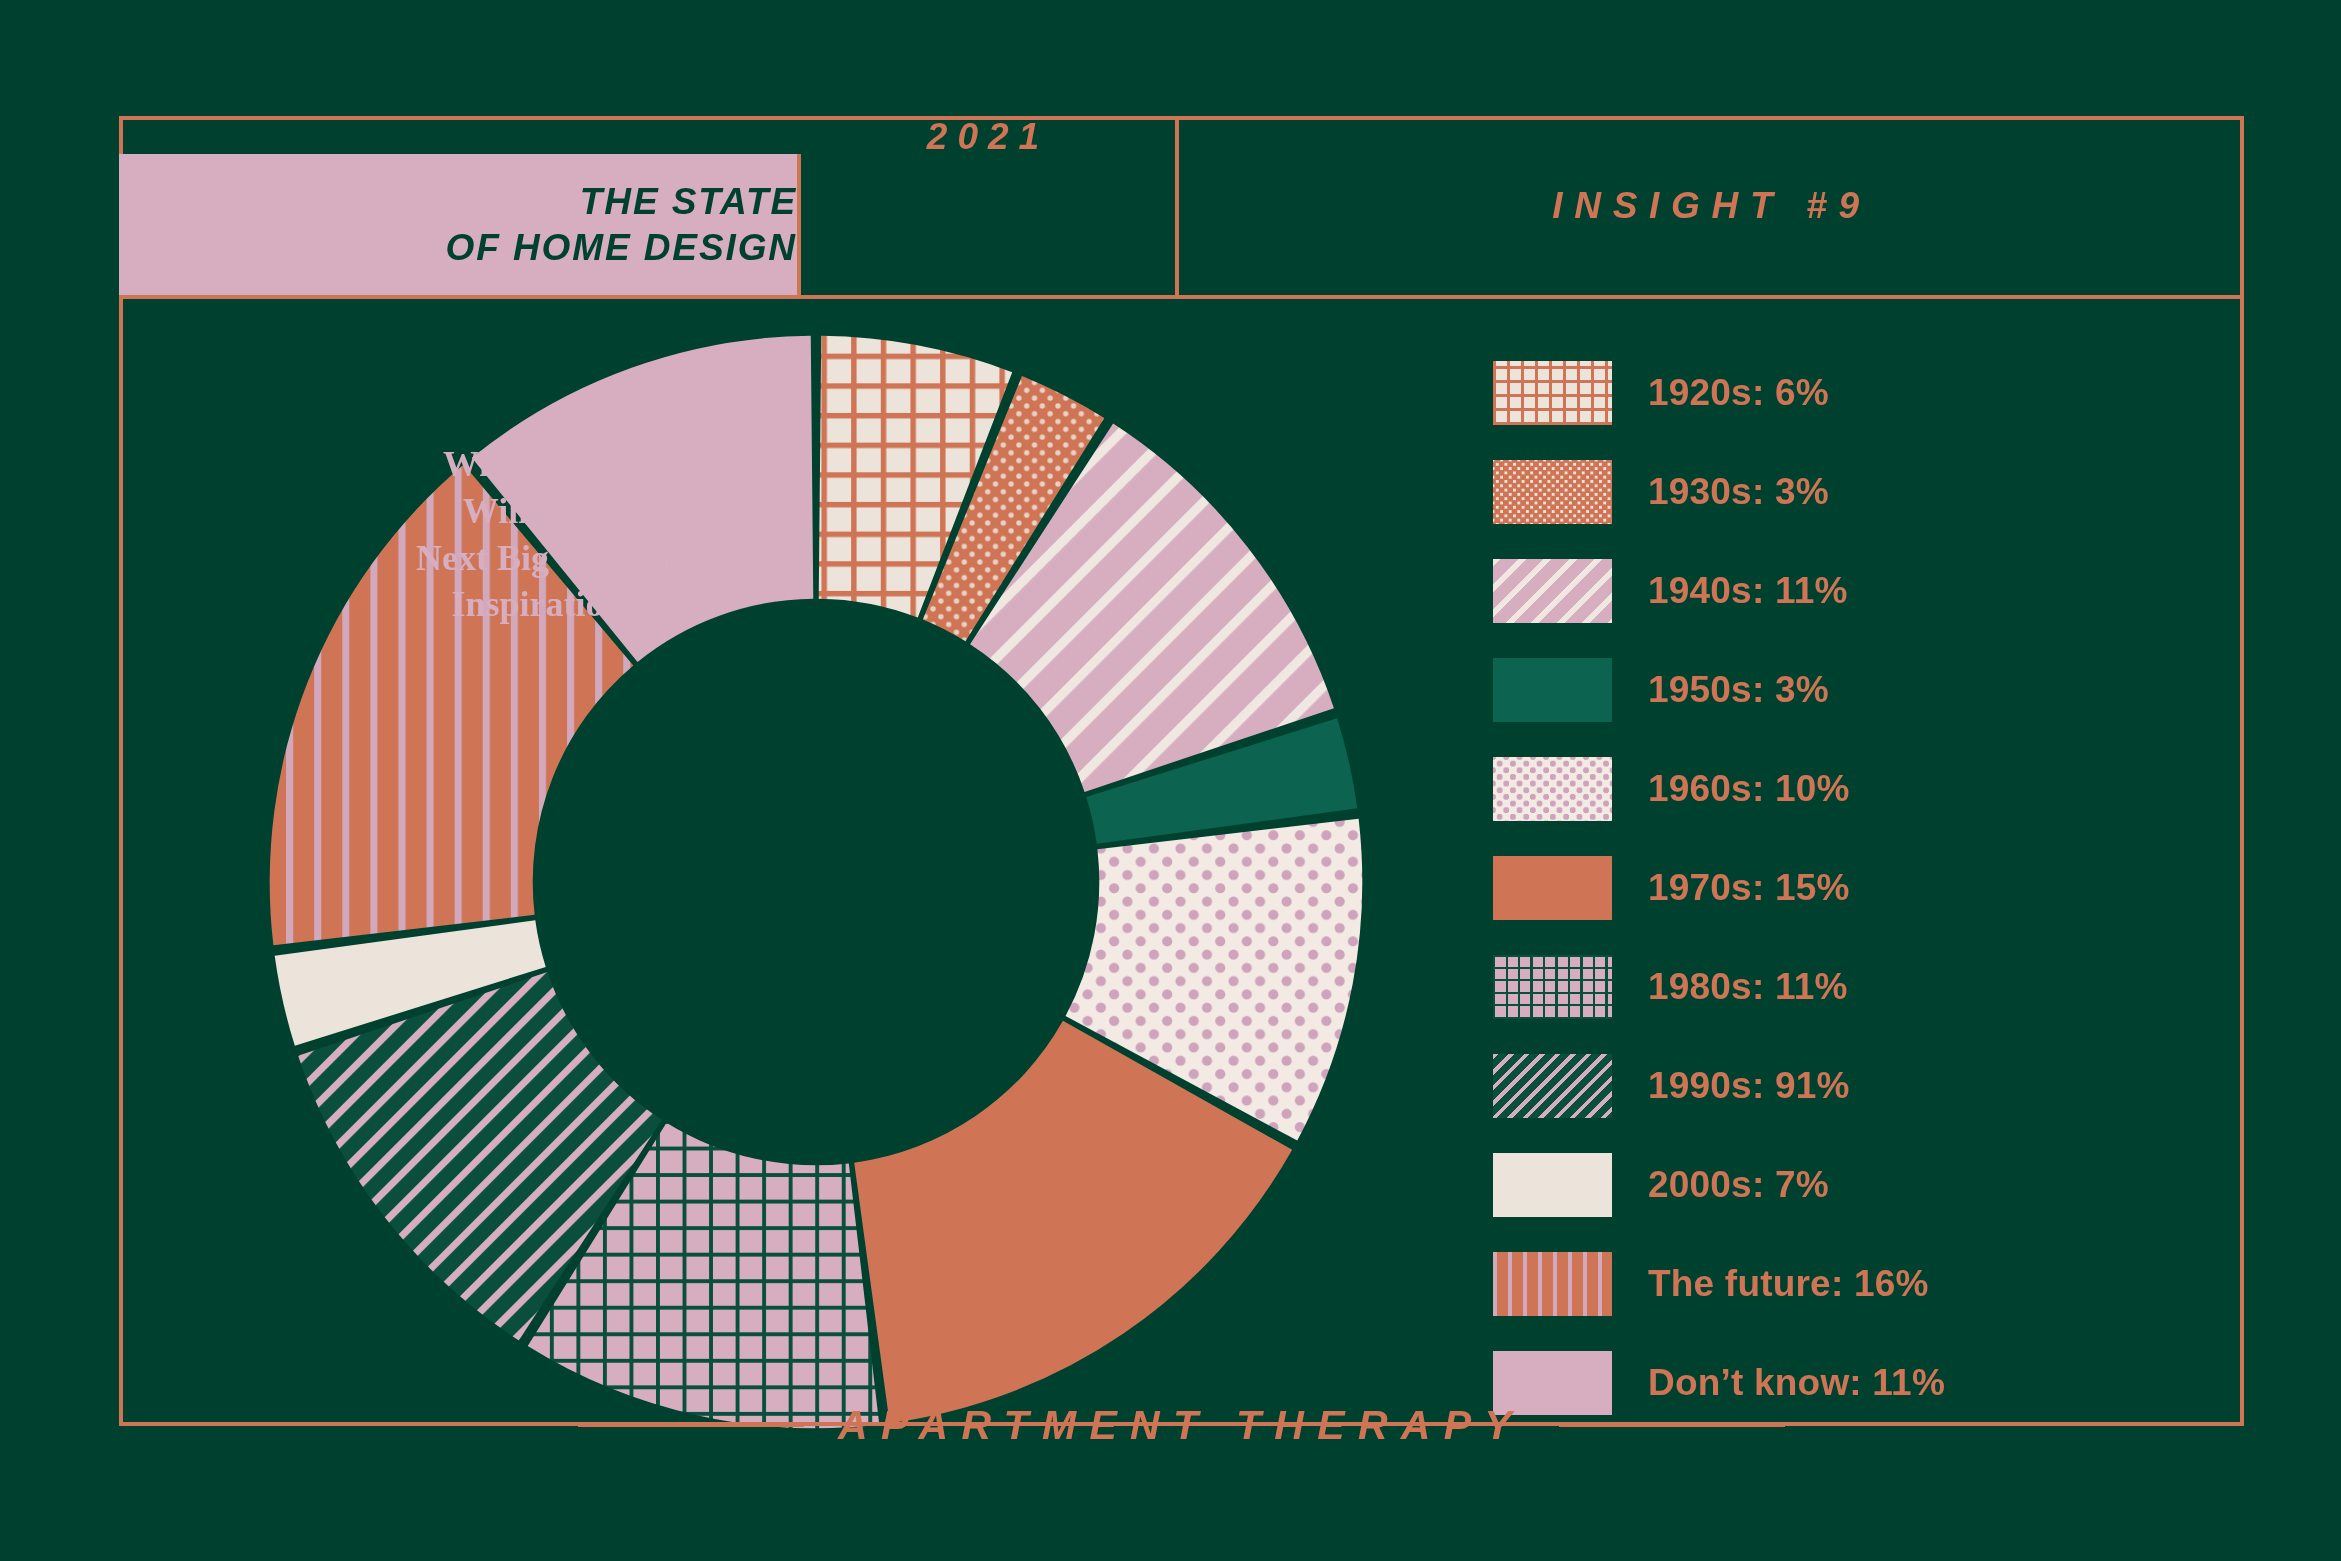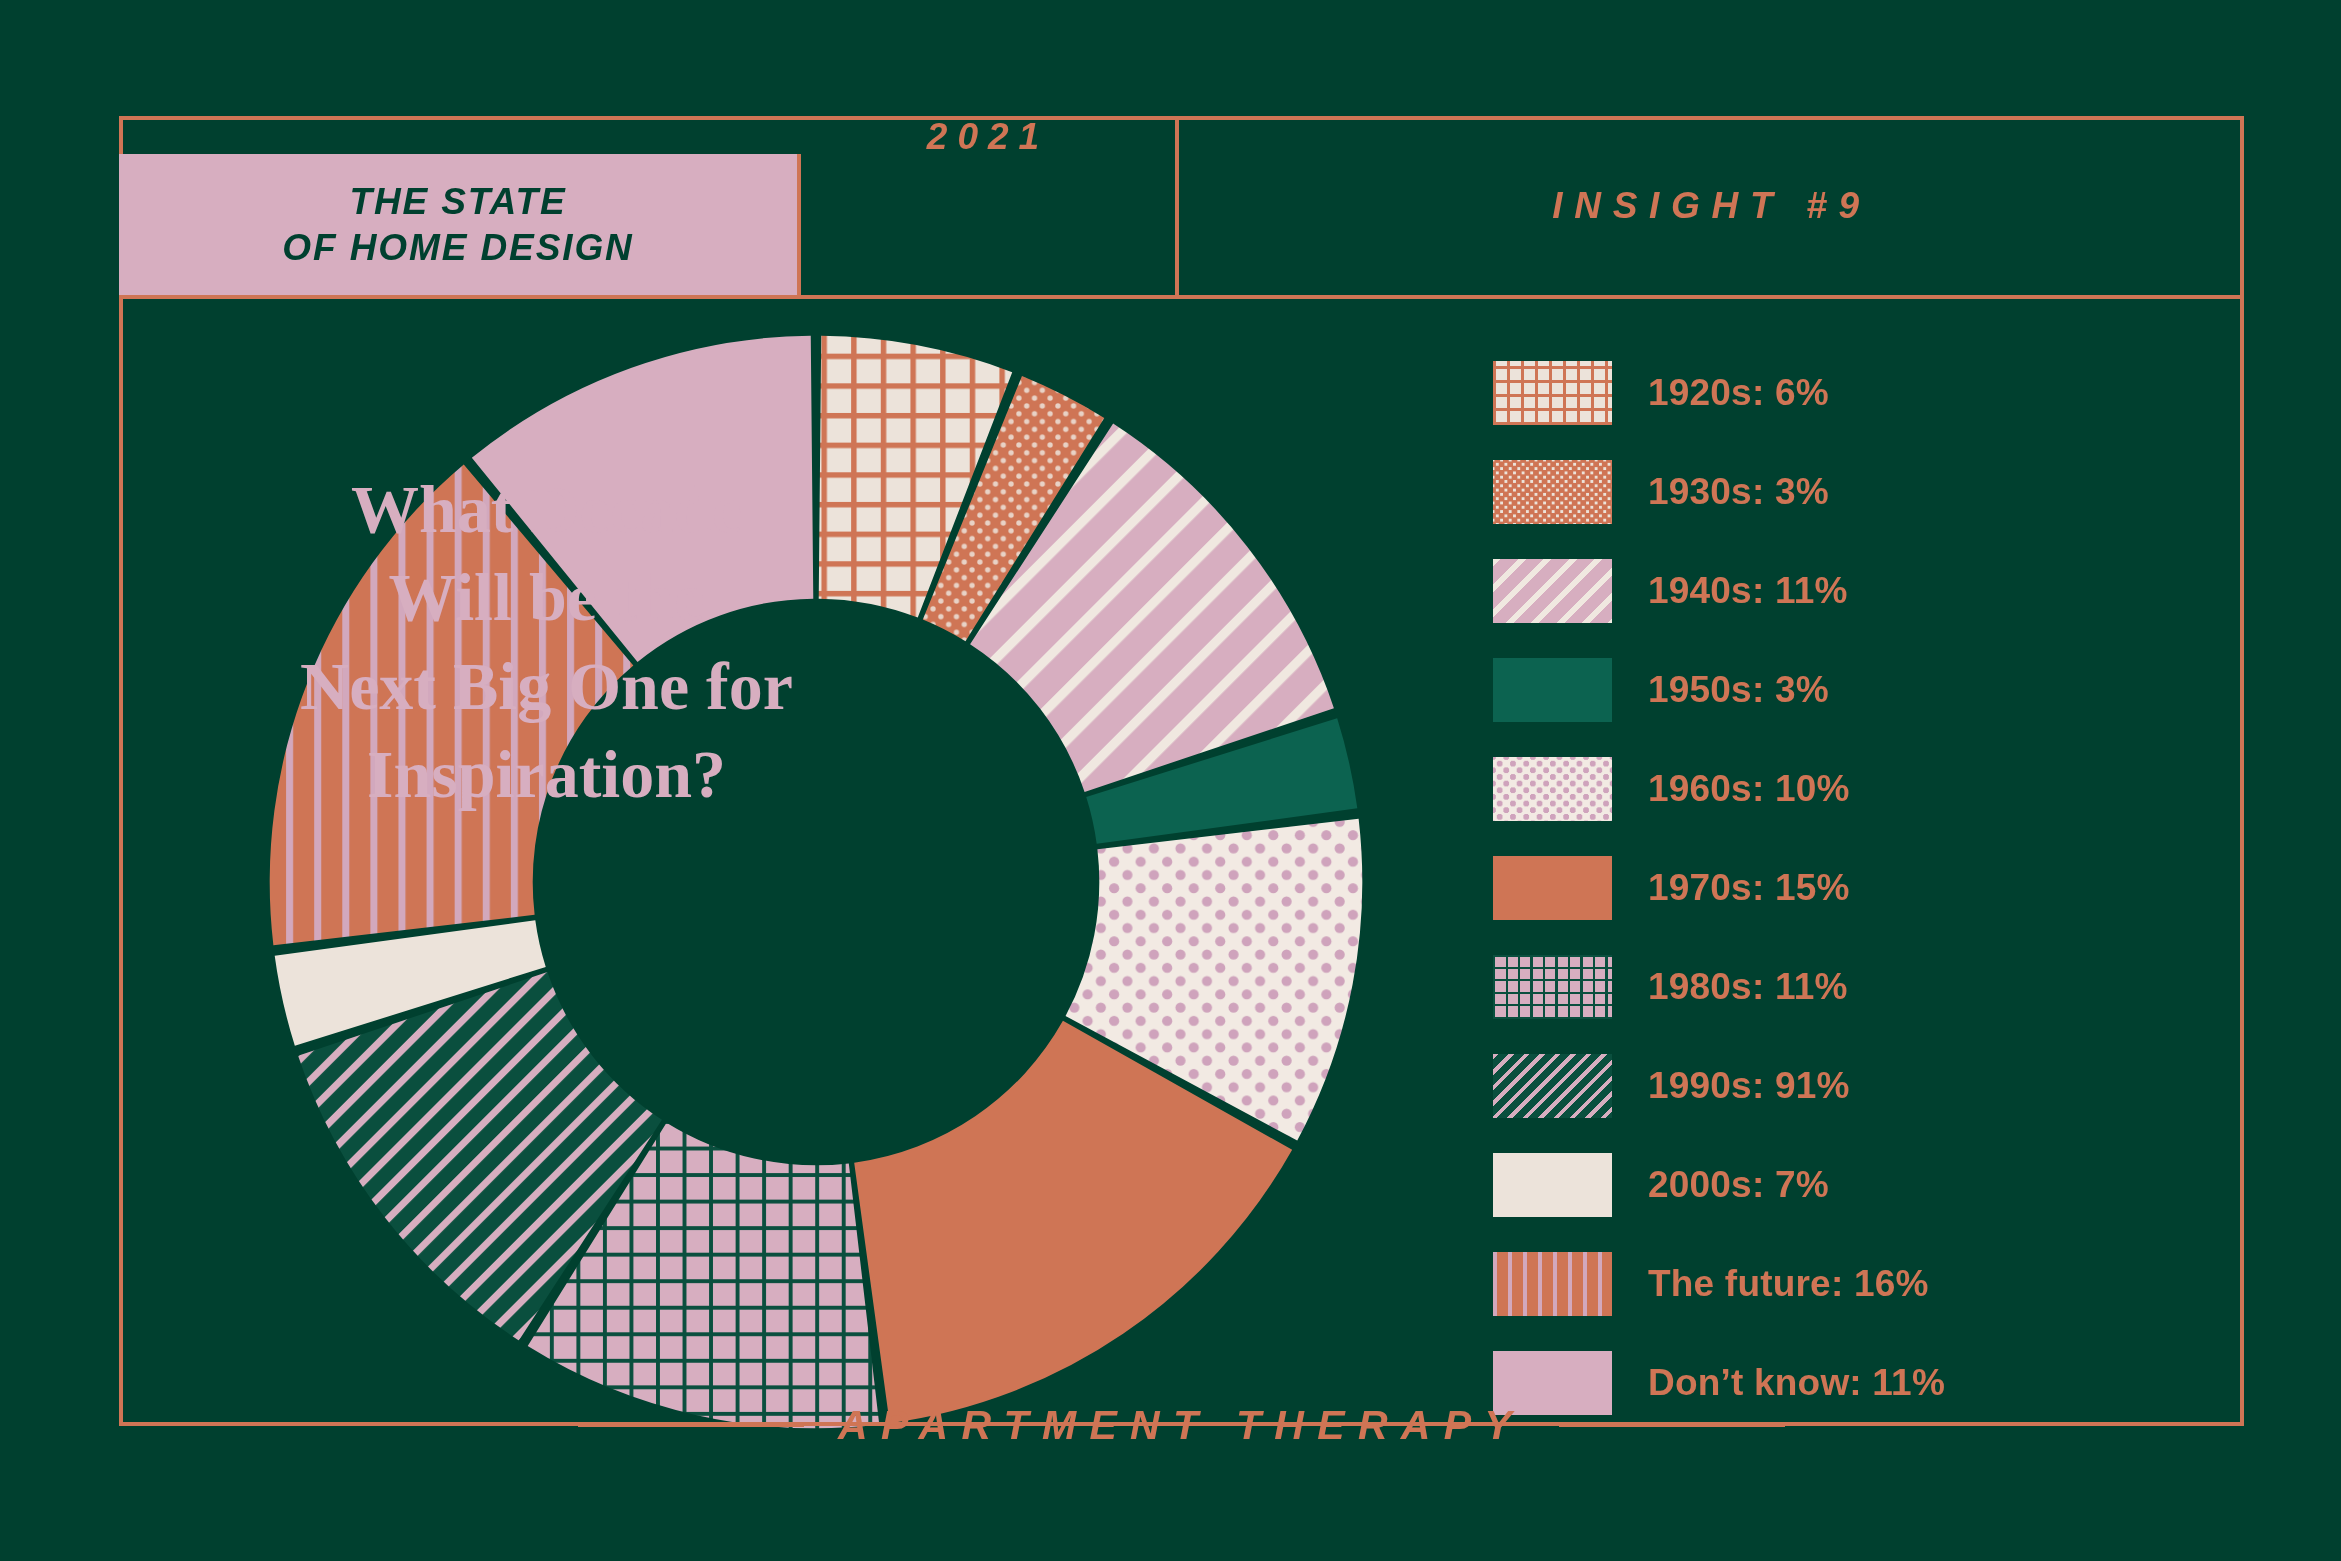--- a/index.html
+++ b/index.html
@@ -42,21 +42,21 @@
     box-sizing: border-box;
     border-bottom: 4.7px solid #cf7555;
     display: flex;
     align-items: stretch;
   }
   .title-cell {
     width: 682px;
     background: #d7aec0;
     display: flex;
     flex-direction: column;
-    align-items: center;
+    align-items: flex-end;
     justify-content: center;
     box-sizing: border-box;
     border-right: 4.7px solid #cf7555;
     margin-top: 38px;
   }
   .title-line {
     color: #00402f;
     font-weight: bold;
     font-style: italic;
     font-size: 37px;
@@ -106,25 +106,24 @@
   .donut-svg { display: block; width: 1116px; height: 1116px; }
 
   .center-text {
     position: absolute;
     left: 277px;
     top: 441px;
     width: 539px;
     text-align: center;
     color: #d7aec0;
     font-family: "Liberation Serif", serif;
-    font-size: 68px;
+    font-size: 36px;
     font-weight: bold;
     line-height: 1.30;
     pointer-events: none;
-    margin-top: 24px;
   }
 
   
   .legend {
     position: absolute;
     left: 1493px;
     top: 343px;
     width: 625px;
   }
   .legend-row {

